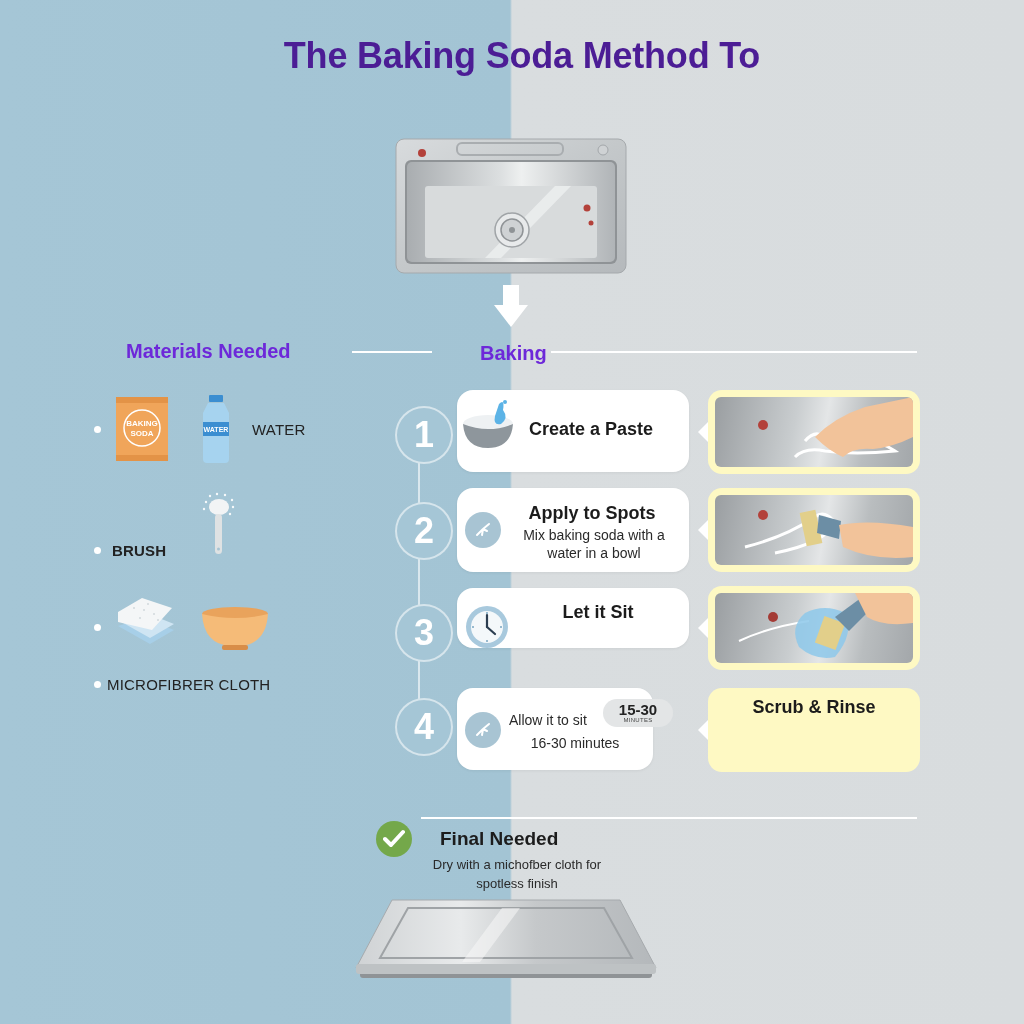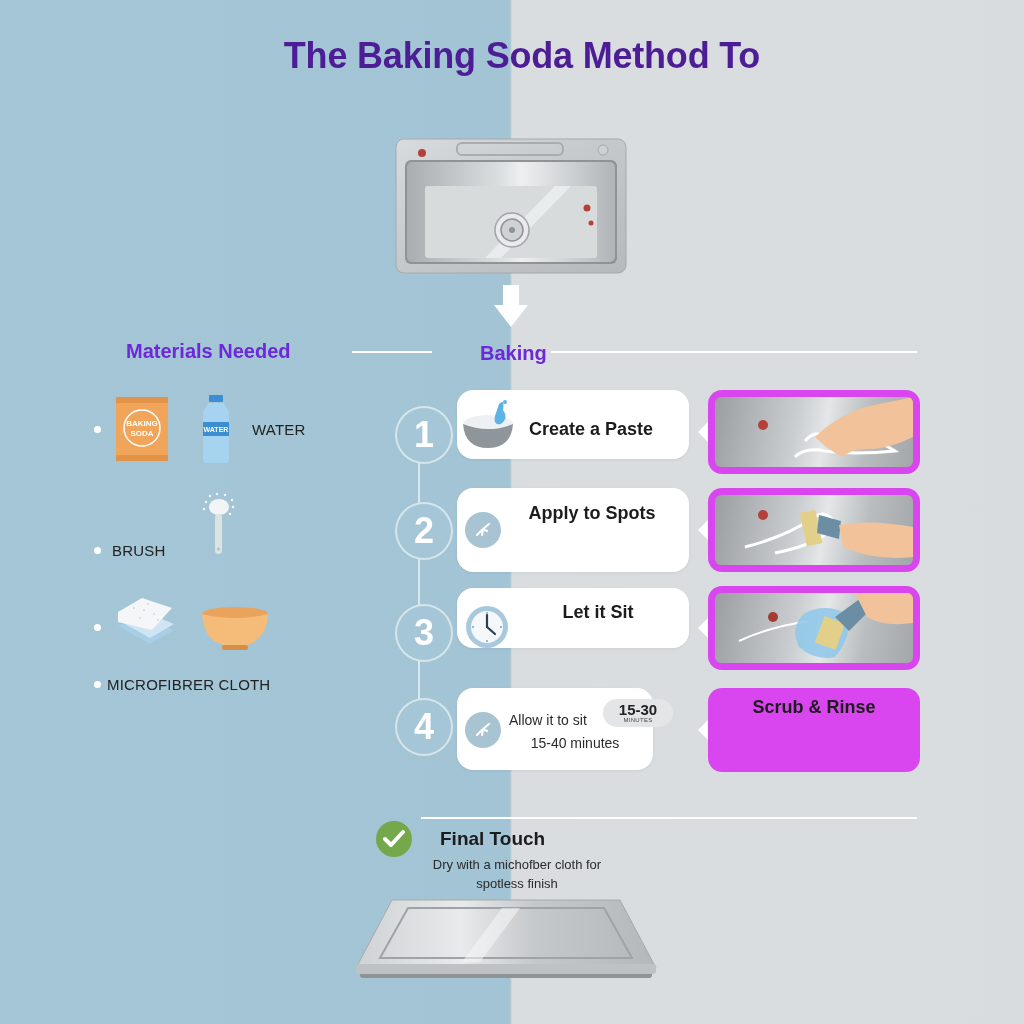--- a/index.html
+++ b/index.html
@@ -53,21 +53,21 @@
   }
   .card-title { font-weight: 700; font-size: 18px; color: #1c1c1c; }
   .card-desc { font-size: 14px; color: #2a2a2a; line-height: 18px; text-align: center; }
   .icon-circle {
     width: 36px; height: 36px; border-radius: 50%;
     background: #a8c4d3; display: flex; align-items: center; justify-content: center;
   }
 
   
   .bubble {
-    background: #d946ef; border-radius: 14px; padding: 7px;
+    background: #fef9c3; border-radius: 14px; padding: 7px;
   }
   .bubble::before {
     content: ""; position: absolute; left: -10px; top: 50%;
     margin-top: -10px; border-right: 10px solid #ffffff;
     border-top: 10px solid transparent; border-bottom: 10px solid transparent;
   }
   .bubble-inner {
     width: 100%; height: 100%; border-radius: 6px; overflow: hidden;
     background: linear-gradient(100deg, #9a9ea1 0%, #c9cdcf 40%, #e4e6e7 55%, #b9bdbf 75%, #a3a7aa 100%);
     position: relative;
@@ -158,21 +158,21 @@
       <circle cx="32" cy="8" r="1.2"></circle>
       <circle cx="33" cy="15" r="1.2"></circle>
       <circle cx="4" cy="17" r="1.2"></circle>
       <circle cx="30" cy="22" r="1.2"></circle>
   </g>
   <ellipse cx="19" cy="15" rx="10" ry="8" fill="#f2f4f5"></ellipse>
   <rect x="15" y="22" width="7" height="40" rx="3.5" fill="#dfe2e3"></rect>
   <circle cx="18.5" cy="57" r="1.5" fill="#a8c4d3"></circle>
 </svg>
 <div class="abs bullet" style="left:94px; top:547px;"></div>
-<div class="abs mat-label" style="left:112px; top:542px;">BRUSH</div>
+<div class="abs mat-label" style="left:112px; top:542px;font-weight:bold;">BRUSH</div>
 
 <div class="abs bullet" style="left:94px; top:624px;"></div>
 <svg class="abs" style="left:114px; top:596px; width:66px; height:60px;" viewBox="0 0 66 60">
   <polygon points="4,30 30,22 60,34 36,48" fill="#a7cfe8"></polygon>
   <polygon points="4,24 30,16 60,28 36,42" fill="#cfe5f3"></polygon>
   <polygon points="4,16 28,2 58,12 38,34 4,26" fill="#f4f6f7"></polygon>
   <g fill="#b9c4cb">
       <circle cx="20" cy="12" r="0.8"></circle>
       <circle cx="30" cy="14" r="0.8"></circle>
       <circle cx="40" cy="18" r="0.8"></circle>
@@ -188,37 +188,38 @@
 </svg>
 <div class="abs bullet" style="left:94px; top:681px;"></div>
 <div class="abs mat-label" style="left:107px; top:676px;">MICROFIBRER CLOTH</div>
 
 <div class="abs step-line" style="top:462px; height:252px;"></div>
 <div class="abs step-circle" style="left:395px; top:406px; background:#a5c6d6;">1</div>
 <div class="abs step-circle" style="left:395px; top:502px; background:#a5c6d6;">2</div>
 <div class="abs step-circle" style="left:395px; top:604px; background:#a5c6d6;">3</div>
 <div class="abs step-circle" style="left:395px; top:698px; background:#a5c6d6;">4</div>
 
-<div class="abs card" style="left:457px; top:390px; width:232px; height:69px;">
+<div class="abs card" style="left:457px; top:390px; width:232px; height:82px;">
   <svg class="abs" style="left:4px; top:8px; width:56px; height:52px;" viewBox="0 0 56 52">
     <ellipse cx="27" cy="26" rx="25" ry="9" fill="#eef1f3"></ellipse>
     <path d="M2 26 Q 4 50 27 50 Q 50 50 52 26 Q 27 36 2 26 z" fill="#8e969c"></path>
     <path d="M38 6 q6 -6 4 6 q6 8 -2 14 q-8 2 -6 -8 z" fill="#5cb3e6"></path>
     <circle cx="44" cy="4" r="2" fill="#5cb3e6"></circle>
   </svg>
   <div class="abs card-title" style="left:72px; top:29px;">Create a Paste</div>
 </div>
 
 <div class="abs card" style="left:457px; top:488px; width:232px; height:84px;">
   <div class="abs icon-circle" style="left:8px; top:24px;">
     <svg width="18" height="18" viewBox="0 0 18 18">
         <path d="M3 14 L9 8 M9 8 L15 3 M9 8 L8 14 M9 8 L13 10" stroke="#fff" stroke-width="2" stroke-linecap="round" fill="none"></path>
       </svg>
   </div>
   <div class="abs card-title" style="left:0; top:15px; width:270px; text-align:center; padding-left:0;">Apply to Spots</div>
+  <div class="abs card-desc" style="left:52px; top:38px; width:170px;">Mix baking soda with a water in a bowl</div>
 </div>
 
 <div class="abs card" style="left:457px; top:588px; width:232px; height:60px;">
   <svg class="abs" style="left:8px; top:17px; width:44px; height:44px;" viewBox="0 0 44 44">
     <circle cx="22" cy="22" r="21" fill="#a8c9dd"></circle>
     <circle cx="22" cy="22" r="16" fill="#f4f8fa"></circle>
     <line x1="22" y1="22" x2="22" y2="10" stroke="#2c3e50" stroke-width="2.2" stroke-linecap="round"></line>
     <line x1="22" y1="22" x2="30" y2="29" stroke="#2c3e50" stroke-width="2.2" stroke-linecap="round"></line>
     <g fill="#7aa6c0">
         <circle cx="22" cy="8" r="1"></circle>
@@ -234,21 +235,21 @@
   <div class="abs icon-circle" style="left:8px; top:24px;">
     <svg width="18" height="18" viewBox="0 0 18 18">
         <path d="M3 14 L9 8 M9 8 L15 3 M9 8 L8 14 M9 8 L13 10" stroke="#fff" stroke-width="2" stroke-linecap="round" fill="none"></path>
       </svg>
   </div>
   <div class="abs card-desc" style="left:52px; top:23px; text-align:left;">Allow it to sit</div>
   <div class="abs badge" style="left:146px; top:11px;">
     <div class="badge-num">15-30</div>
     <div class="badge-unit">MINUTES</div>
   </div>
-  <div class="abs card-desc" style="left:58px; top:46px; width:120px;">15-40 minutes</div>
+  <div class="abs card-desc" style="left:58px; top:46px; width:120px;">16-30 minutes</div>
 </div>
 
 <div class="abs bubble" style="left:708px; top:390px; width:212px; height:84px;">
   <div class="bubble-inner">
     <svg width="198" height="70" viewBox="0 0 198 70">
       <circle cx="48" cy="28" r="5" fill="#b3413a"></circle>
       <path d="M80 60 q10 -10 30 -6 q30 4 70 0 q-20 -14 -40 -8 q-20 4 -30 -6 q-10 -8 -20 4" stroke="#fff" stroke-width="3" fill="none"></path>
       <path d="M100 40 q20 -20 50 -30 l48 -10 v40 q-20 10 -40 12 q-20 -2 -30 8 q-14 -6 -28 -20 z" fill="#f2c39a"></path>
     </svg>
   </div>
@@ -280,21 +281,21 @@
 <div class="abs bubble" style="left:708px; top:688px; width:212px; height:84px;">
   <div class="abs card-title" style="left:0; top:9px; width:212px; text-align:center;">Scrub &amp; Rinse</div>
 </div>
 
 <div class="abs final-line"></div>
 <div class="abs check">
   <svg width="22" height="20" viewBox="0 0 22 20">
       <path d="M2 10 L8 16 L20 3" stroke="#fff" stroke-width="4" fill="none" stroke-linecap="round" stroke-linejoin="round"></path>
     </svg>
 </div>
-<div class="abs final-title">Final Touch</div>
+<div class="abs final-title">Final Needed</div>
 <div class="abs final-desc">Dry with a michofber cloth for spotless finish</div>
 
 <svg class="abs tray" viewBox="0 0 308 84">
   <defs>
     <linearGradient id="trayTop" x1="0" y1="0" x2="1" y2="0">
       <stop offset="0" stop-color="#cfd2d4"></stop>
         <stop offset="0.35" stop-color="#e8eaeb"></stop>
         <stop offset="0.6" stop-color="#c5c8ca"></stop>
         <stop offset="1" stop-color="#b4b8bb"></stop>
     </linearGradient>

